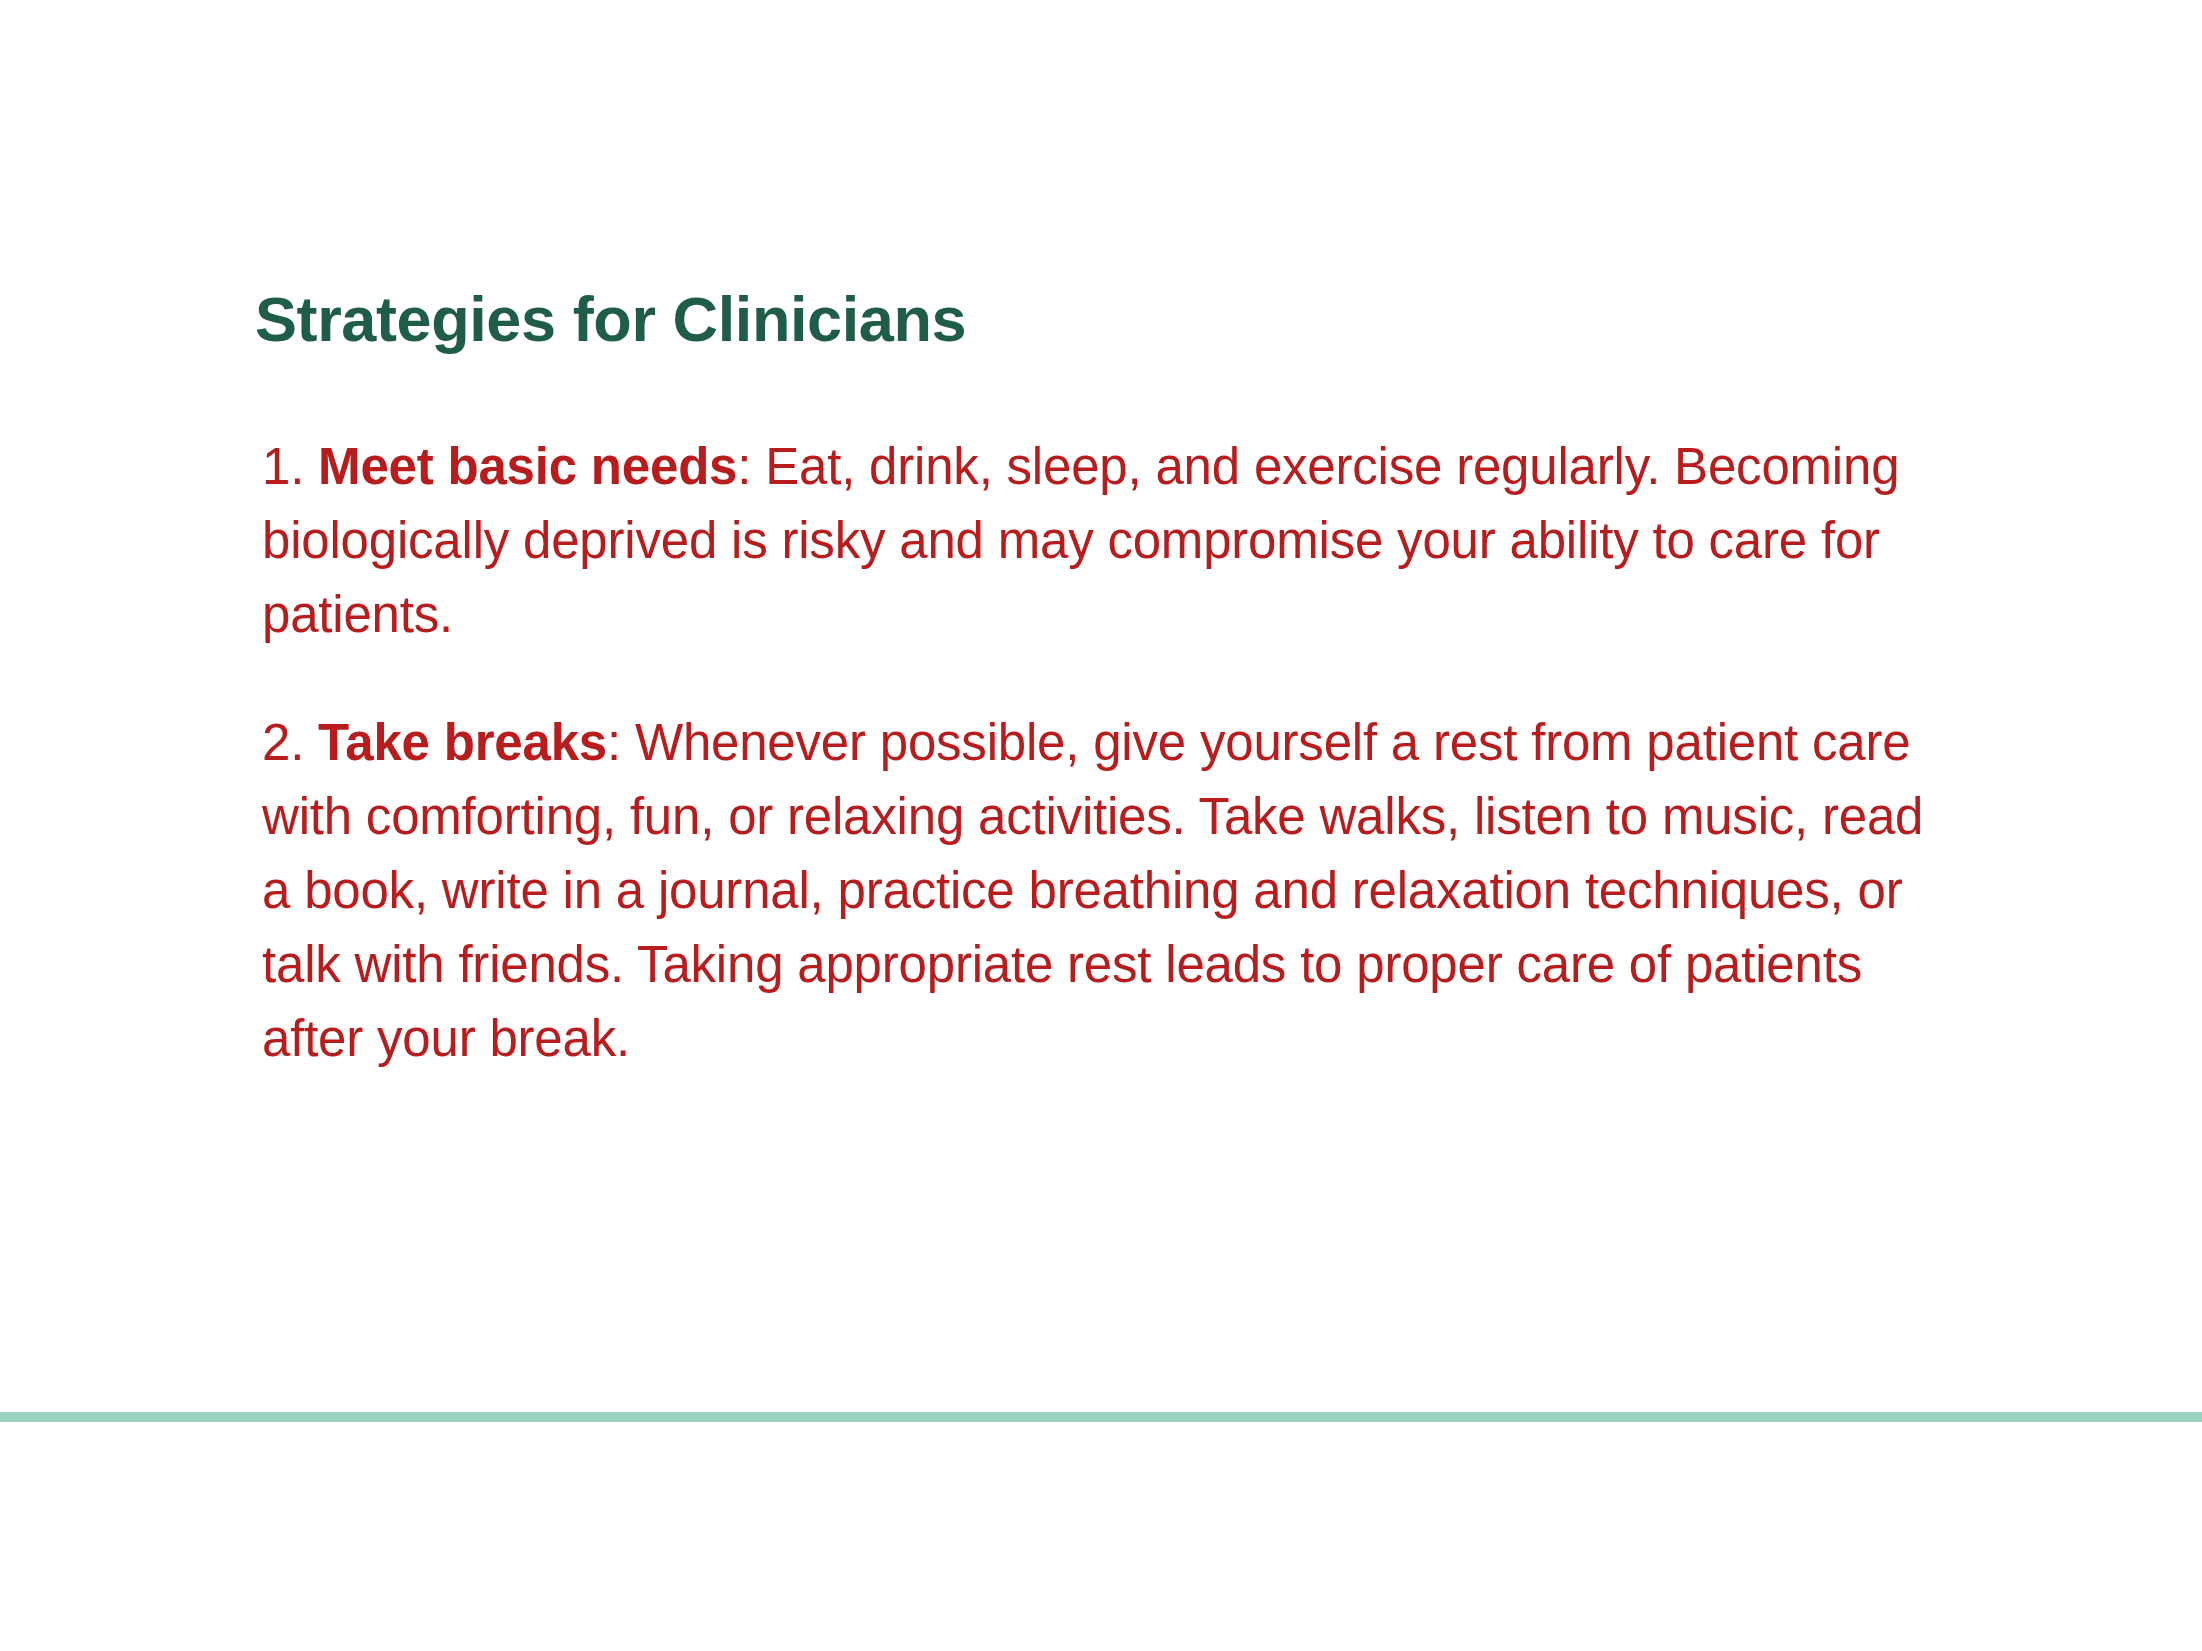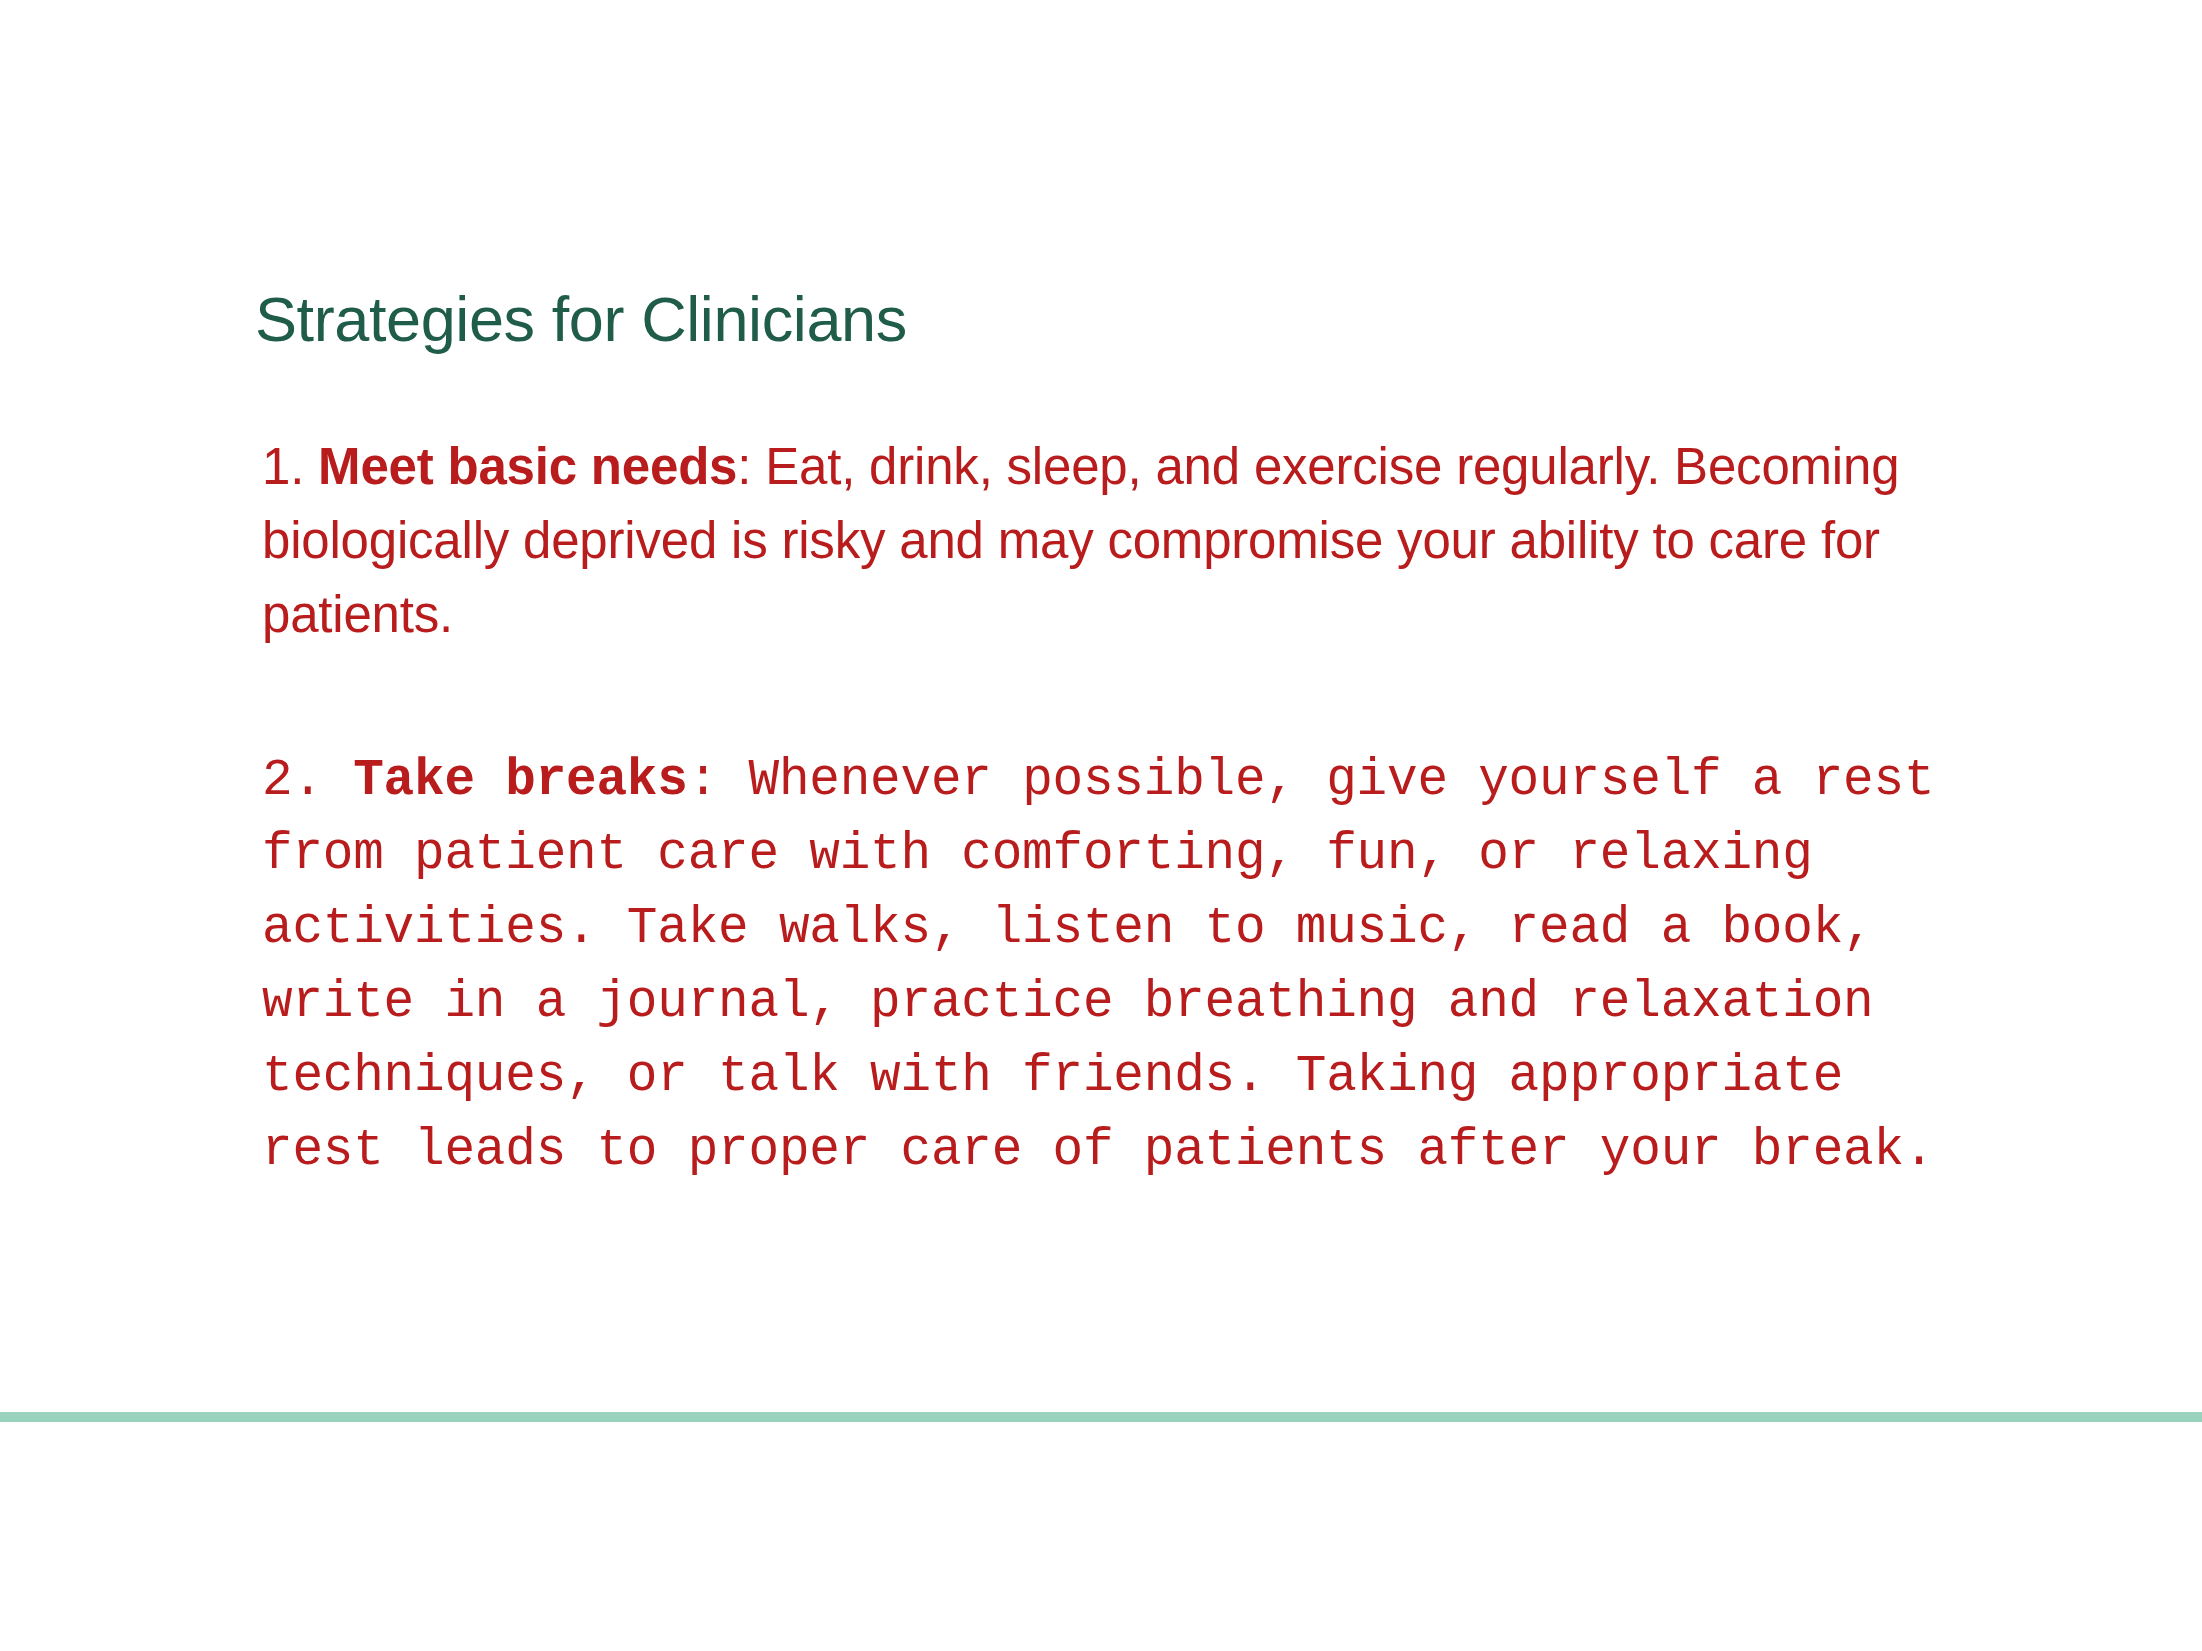--- a/index.html
+++ b/index.html
@@ -21,21 +21,21 @@
     inset: 0;
     background: #ffffff;
   }
 
   
   .slide-title {
     position: absolute;
     left: 255px;
     top: 243px;
     font-size: 63px;
-    font-weight: normal;
+    font-weight: bold;
     color: #1F5C49;
     letter-spacing: -0.4px;
     line-height: 1.1;
     white-space: nowrap;
   }
 
   
   .body-block {
     position: absolute;
     left: 262px;
@@ -43,22 +43,21 @@
     width: 1686px;
     font-size: 51px;
     line-height: 74px;
     color: #b91c1c;
     letter-spacing: -0.2px;
   }
   .para {
     margin: 0;
   }
   .para + .para {
-    margin-top: 92px;
-    font-family: Liberation Mono, monospace;
+    margin-top: 54px;
   }
   .lead {
     font-weight: bold;
   }
 
   
   .divider {
     position: absolute;
     left: 0;
     top: 1412px;

